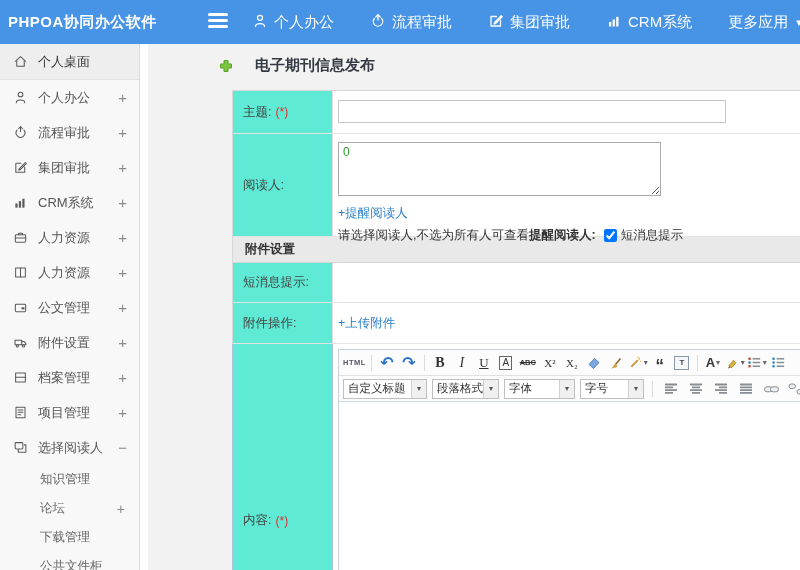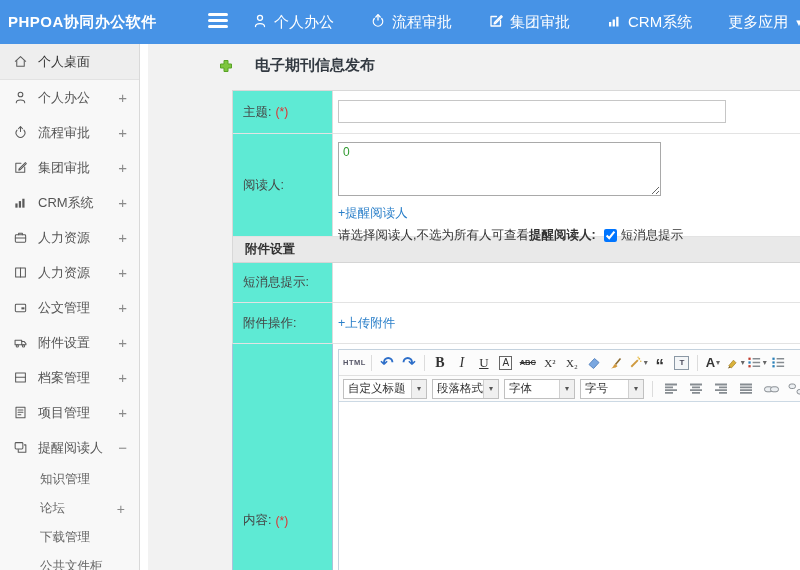--- a/index.html
+++ b/index.html
@@ -254,21 +254,21 @@
     <span>项目管理</span>
     <span class="toggle">+</span>
   </div>
   <div class="sitem">
     <span class="si-wrap">
         <svg class="ic" width="15" height="15" viewBox="0 0 16 16">
           <rect x="2.3" y="2.8" width="8.2" height="6.8" rx="1"></rect>
           <path d="M12.2 5.2 H13.7 V13 H5.6 V10.2"></path>
         </svg>
       </span>
-    <span>提醒阅读人</span>
+    <span>选择阅读人</span>
     <span class="toggle">−</span>
   </div>
   <div class="subitem">
     <span>知识管理</span>
   </div>
   <div class="subitem">
     <span>论坛</span>
     <span class="toggle">+</span>
   </div>
   <div class="subitem">

